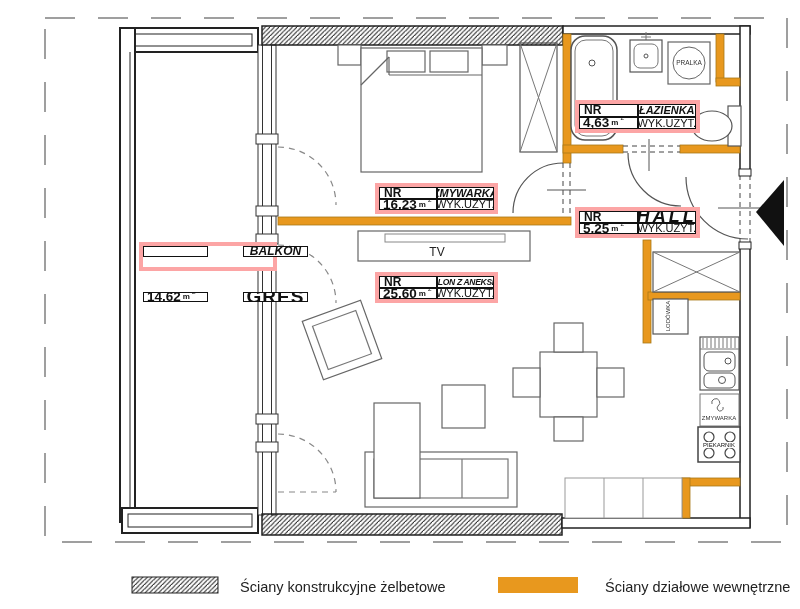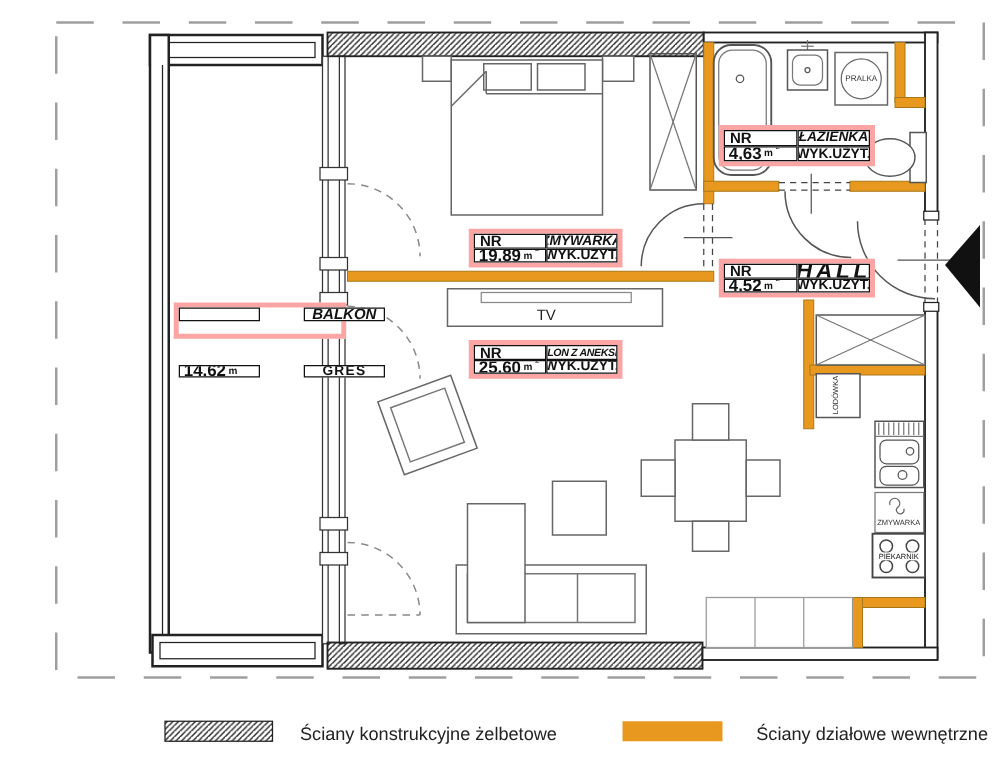--- a/index.html
+++ b/index.html
@@ -7,26 +7,26 @@
         font-family:"Liberation Sans","DejaVu Sans",sans-serif;}
   #plan svg{position:absolute;left:0;top:0;}
   .rlabel{position:absolute;display:grid;grid-template-columns:50% 50%;grid-template-rows:50% 50%;
           background:#fff;border:4px solid #fca5a5;box-sizing:border-box;z-index:5;}
   .rl-cell{border:1px solid #111;display:flex;align-items:center;box-sizing:border-box;
            overflow:hidden;white-space:nowrap;background:#fff;color:#111;}
   .rl-nr{font-size:12px;font-weight:700;padding-left:4px;}
   .rl-name{font-size:11px;font-weight:700;justify-content:center;font-style:italic;}
   .rl-name.hall{font-size:18px;letter-spacing:3px;}
   .rl-name.condensed{font-size:8.5px;letter-spacing:-0.3px;}
-  .rl-usage{font-size:11px;font-weight:700;justify-content:center;}
+  .rl-usage{font-size:11px;font-weight:400;justify-content:center;}
   .rl-area{padding-left:3px;}
   .rl-area .num{font-size:13.5px;font-weight:700;text-align:center;}
   .rl-area .unit{font-size:8px;font-weight:700;margin-left:2px;}
   .rl-area .sup{font-size:6.5px;position:relative;top:-5px;margin-left:2px;}
-  .rl-floor{font-size:11px;font-weight:700;justify-content:center;letter-spacing:1px;}
+  .rl-floor{font-size:19px;font-weight:700;justify-content:center;letter-spacing:1px;}
 </style>
 </head>
 <body>
 
 <div id="plan">
 <svg width="800" height="609" viewBox="0 0 800 609">
   <defs>
     <pattern id="hatch" patternUnits="userSpaceOnUse" width="4.5" height="4.5">
       <path d="M-1,5.5 L5.5,-1 M-1,10 L10,-1" stroke="#222" stroke-width="1.1" fill="none"></path>
     </pattern>
@@ -212,21 +212,21 @@
         <span class="unit">m</span>
         <span class="sup">2</span>
   </div>
   <div class="rl-cell rl-floor">GRES</div>
 </div>
 
 <div class="rlabel" style="left:375px;top:183px;width:123px;height:31px;">
   <div class="rl-cell rl-nr">NR</div>
   <div class="rl-cell rl-name">ZMYWARKA</div>
   <div class="rl-cell rl-area">
-    <span class="num">19,89</span>
+    <span class="num">16,23</span>
         <span class="unit">m</span>
         <span class="sup">2</span>
   </div>
   <div class="rl-cell rl-usage">WYK.UŻYT.</div>
 </div>
 
 <div class="rlabel" style="left:575px;top:100px;width:125px;height:33px;">
   <div class="rl-cell rl-nr">NR</div>
   <div class="rl-cell rl-name">ŁAZIENKA</div>
   <div class="rl-cell rl-area">
@@ -234,21 +234,21 @@
         <span class="unit">m</span>
         <span class="sup">2</span>
   </div>
   <div class="rl-cell rl-usage">WYK.UŻYT.</div>
 </div>
 
 <div class="rlabel" style="left:575px;top:207px;width:125px;height:31px;">
   <div class="rl-cell rl-nr">NR</div>
   <div class="rl-cell rl-name hall">HALL</div>
   <div class="rl-cell rl-area">
-    <span class="num">4,52</span>
+    <span class="num">5,25</span>
         <span class="unit">m</span>
         <span class="sup">2</span>
   </div>
   <div class="rl-cell rl-usage">WYK.UŻYT.</div>
 </div>
 
 <div class="rlabel" style="left:375px;top:272px;width:123px;height:31px;">
   <div class="rl-cell rl-nr">NR</div>
   <div class="rl-cell rl-name condensed">SALON Z ANEKSEM</div>
   <div class="rl-cell rl-area">

